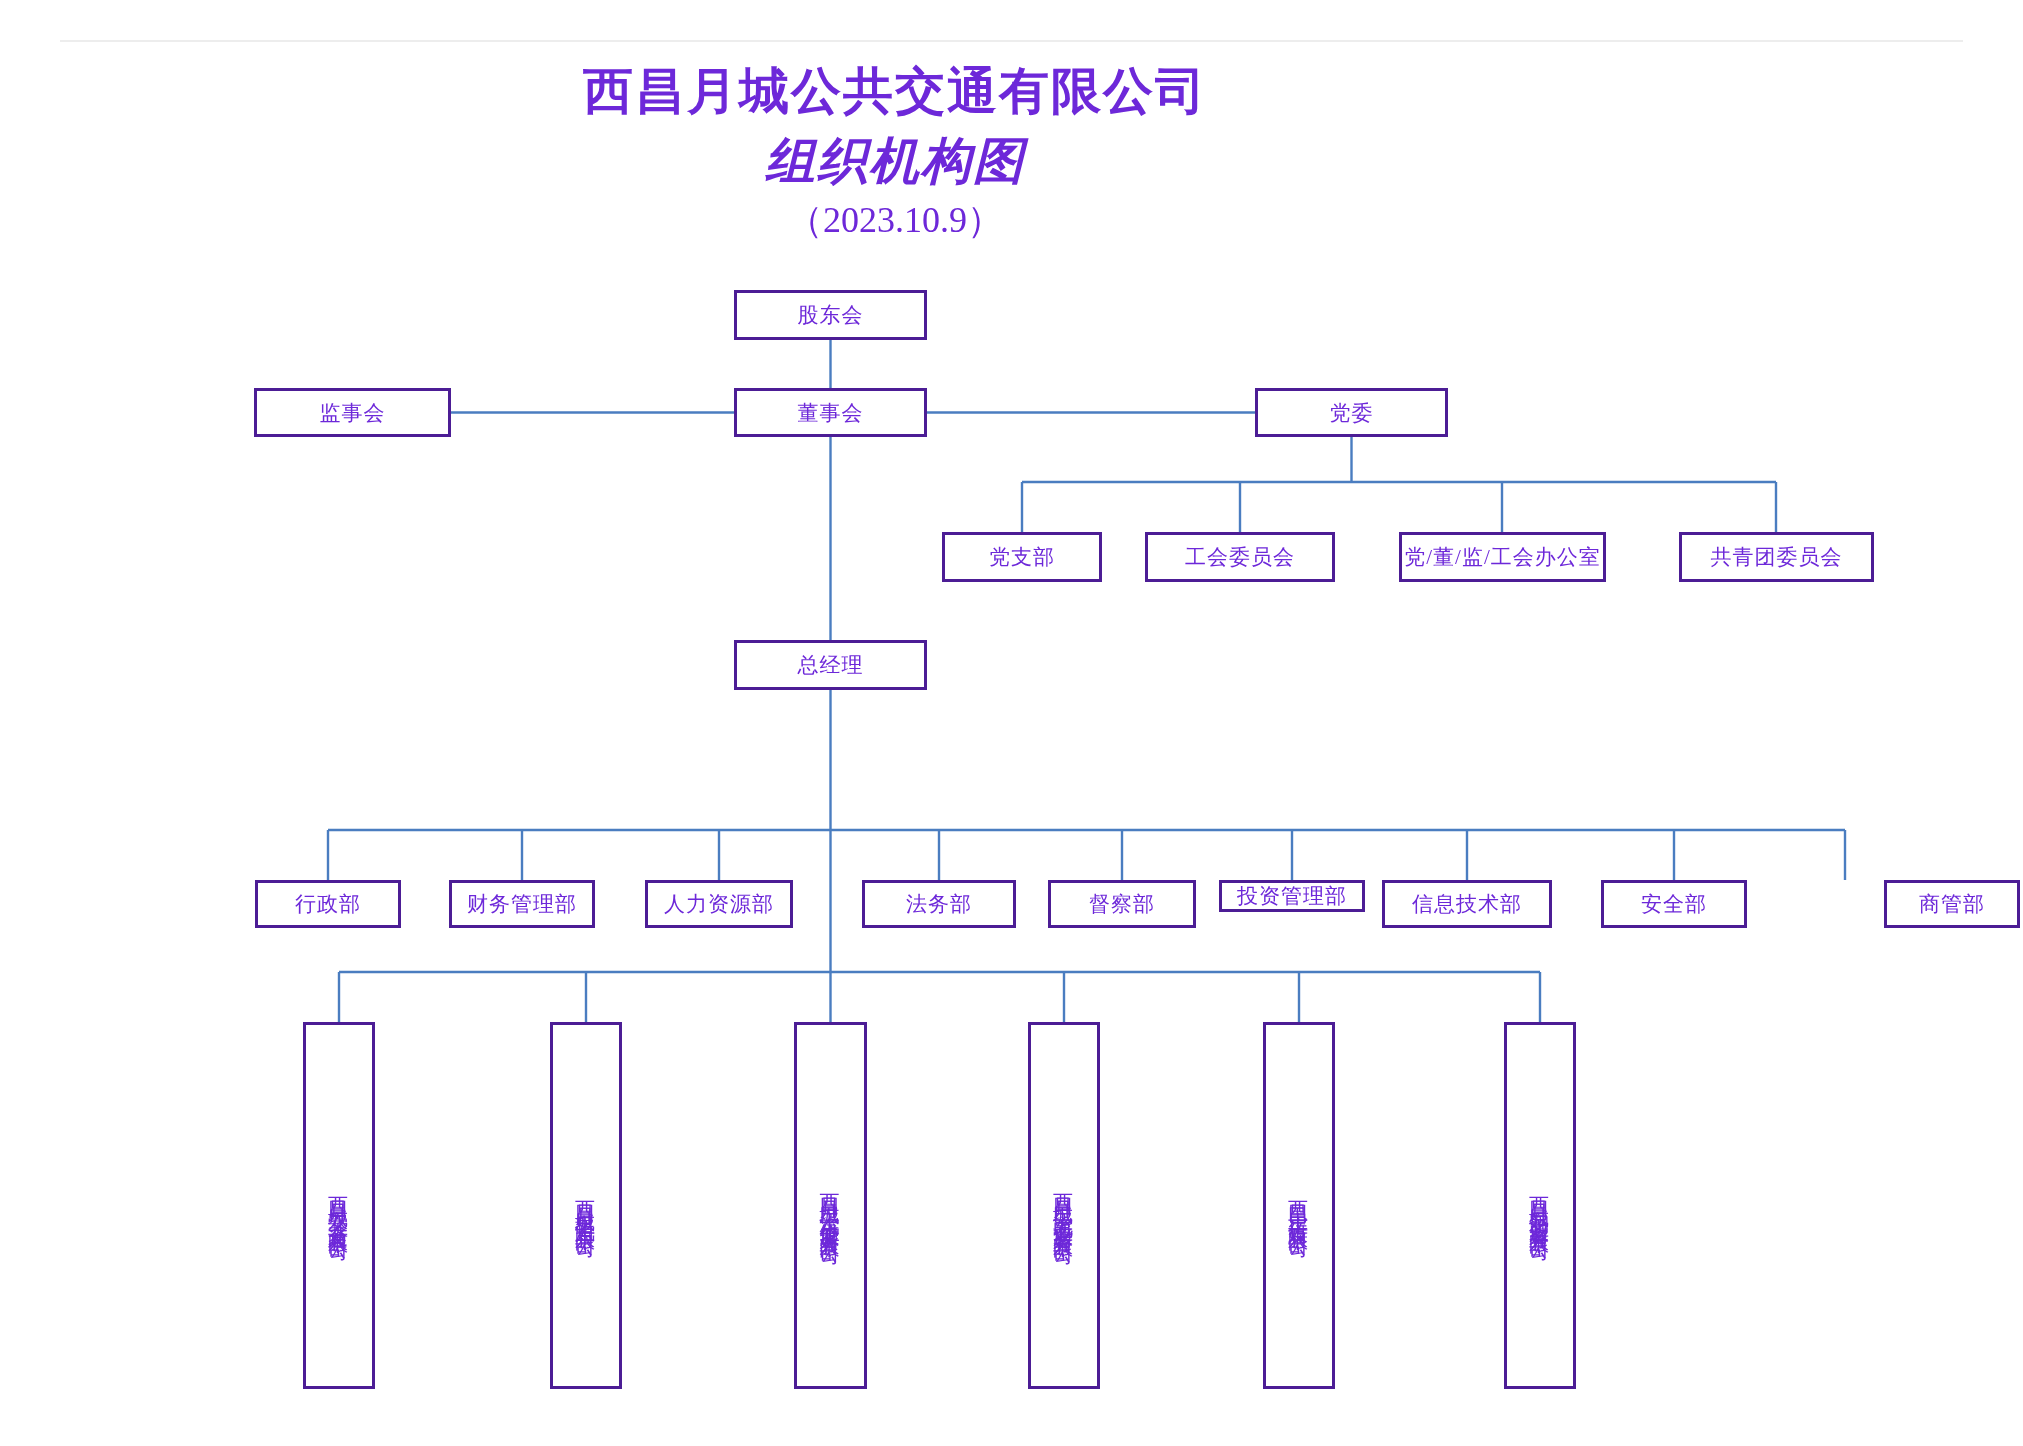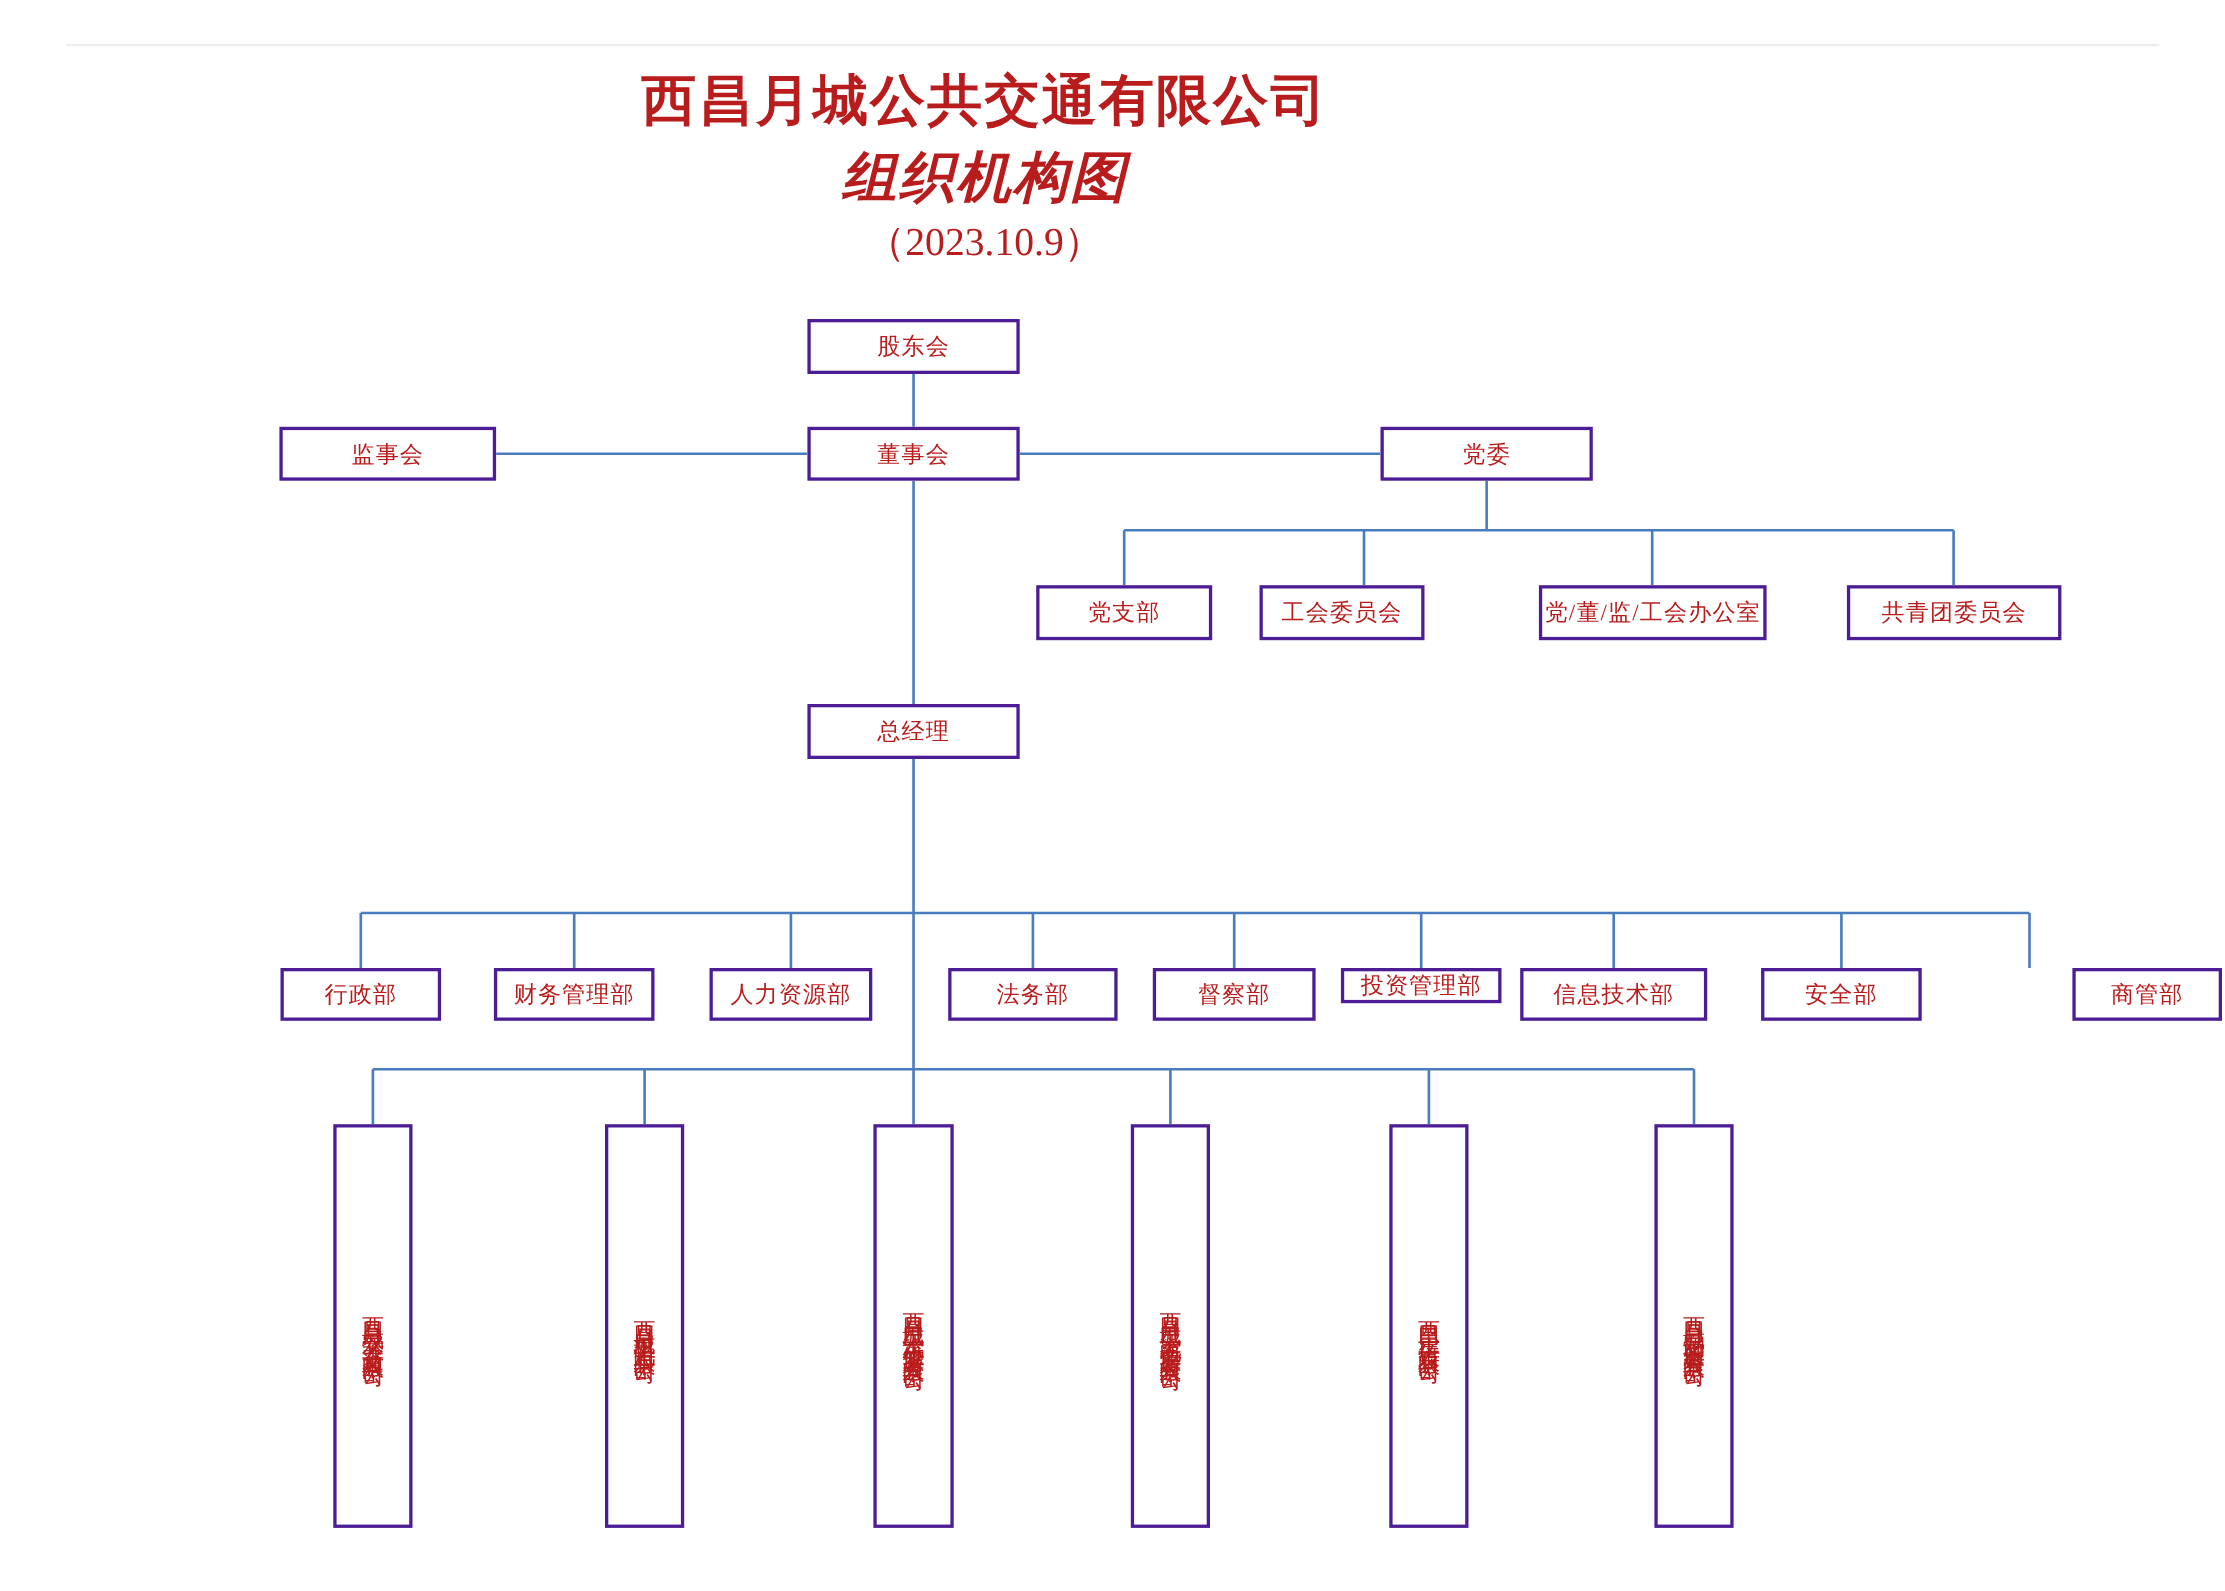--- a/index.html
+++ b/index.html
@@ -2,21 +2,21 @@
 <html><head>
 <meta charset="utf-8">
 <style>
   html,body{margin:0;padding:0;background:#ffffff;}
   #page{
     position:relative;
     width:2023px;height:1446px;
     background:#ffffff;
     overflow:hidden;
     font-family:"Liberation Serif","DejaVu Serif",serif;
-    color:#b91c1c;
+    color:#6d28d9;
   }
   .title-line{
     position:absolute;left:0;width:1790px;
     text-align:center;font-weight:bold;font-size:50px;
     letter-spacing:2px;white-space:nowrap;
   }
   .date-line{
     position:absolute;left:0;width:1790px;
     text-align:center;font-weight:normal;font-size:36px;
     white-space:nowrap;
@@ -89,21 +89,21 @@
     </g>
   </svg>
 
   <div class="box" style="left:734px;top:290px;width:193px;height:50px;">股东会</div>
 
   <div class="box" style="left:254px;top:388px;width:197px;height:49px;">监事会</div>
   <div class="box" style="left:734px;top:388px;width:193px;height:49px;">董事会</div>
   <div class="box" style="left:1255px;top:388px;width:193px;height:49px;">党委</div>
 
   <div class="box" style="left:942px;top:532px;width:160px;height:50px;">党支部</div>
-  <div class="box" style="left:1145px;top:532px;width:150px;height:50px;text-align:center;">工会委员会</div>
+  <div class="box" style="left:1145px;top:532px;width:190px;height:50px;text-align:center;">工会委员会</div>
   <div class="box" style="left:1399px;top:532px;width:207px;height:50px;">党/董/监/工会办公室</div>
   <div class="box" style="left:1679px;top:532px;width:195px;height:50px;">共青团委员会</div>
 
   <div class="box" style="left:734px;top:640px;width:193px;height:50px;">总经理</div>
 
   <div class="box" style="left:255px;top:880px;width:146px;height:48px;">行政部</div>
   <div class="box" style="left:449px;top:880px;width:146px;height:48px;">财务管理部</div>
   <div class="box" style="left:645px;top:880px;width:148px;height:48px;">人力资源部</div>
   <div class="box" style="left:862px;top:880px;width:154px;height:48px;">法务部</div>
   <div class="box" style="left:1048px;top:880px;width:148px;height:48px;">督察部</div>

